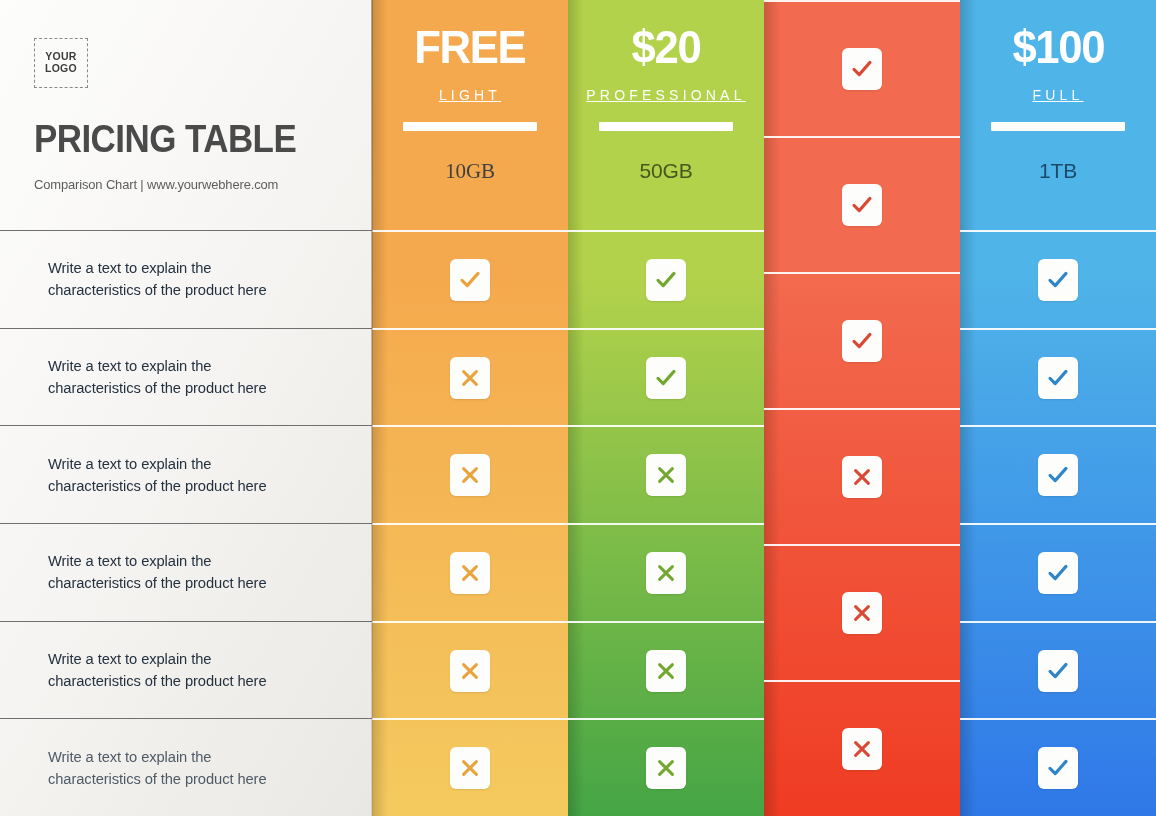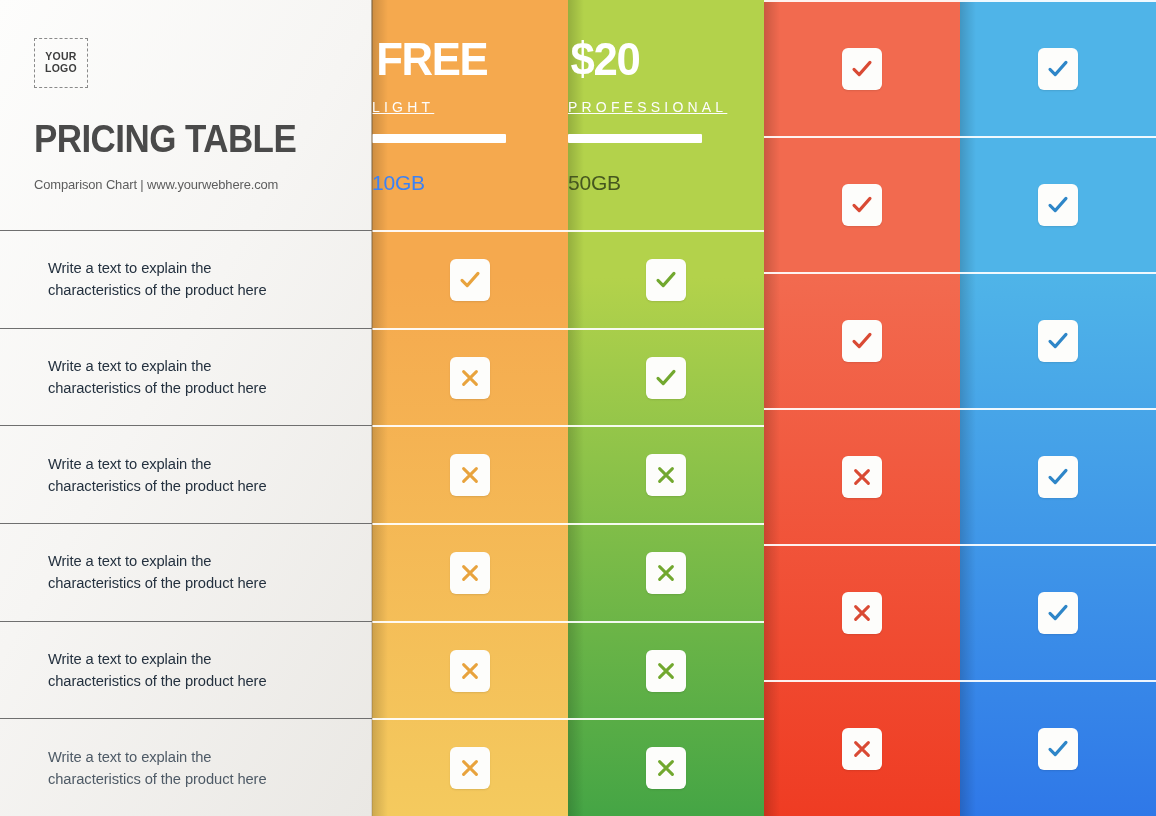--- a/index.html
+++ b/index.html
@@ -101,22 +101,22 @@
   .col-shade {
     position:absolute; top:0; bottom:0; left:0; width:16px;
     background:linear-gradient(to right, rgba(0,0,0,.17), rgba(0,0,0,0));
     z-index:1; pointer-events:none;
   }
   .col-inner { position:relative; z-index:2; display:flex; flex-direction:column; height:100%; }
 
   .col-head {
     height:230px;
     display:flex; flex-direction:column;
-    align-items:flex-start;
-    padding-top:34px;
+    align-items:center;
+    padding-top:22px;
   }
   .price {
     font-size:47px;
     font-weight:bold;
     color:#ffffff;
     letter-spacing:-1.5px;
     line-height:1.08;
     font-family:"Liberation Sans Narrow","Liberation Sans",sans-serif;
     transform:scaleX(0.93);
   }
@@ -212,21 +212,21 @@
 
   <div id="cols">
       <div class="col">
         <div class="col-bg" style="background: linear-gradient(rgb(245, 169, 78) 0%, rgb(245, 169, 78) 34%, rgb(244, 202, 94) 100%);"></div>
         <div class="col-shade"></div>
         <div class="col-inner">
           <div class="col-head">
             <div class="price">FREE</div>
             <div class="plan">LIGHT</div>
             <div class="rule"></div>
-            <div class="storage" style="color: #3b82f6;">10GB</div>
+            <div class="storage" style="color: #404040; font-family: Liberation Serif, serif;">10GB</div>
           </div>
           <div class="cell">
             <div class="mark">
               <svg width="26" height="26" viewBox="0 0 26 26" aria-hidden="true">
                 <path d="M5 13.4 L10.2 18.6 L21 6.4" fill="none" stroke="#e8a33d" stroke-width="3.1" stroke-linecap="round" stroke-linejoin="round"></path>
               </svg>
             </div>
           </div>
           <div class="cell">
             <div class="mark">
@@ -364,20 +364,26 @@
                 <path d="M6.6 6.6 L19.4 19.4 M19.4 6.6 L6.6 19.4" fill="none" stroke="#d94a34" stroke-width="3" stroke-linecap="round"></path>
               </svg>
             </div>
           </div>
         </div>
       </div>
       <div class="col">
         <div class="col-bg" style="background: linear-gradient(rgb(79, 180, 232) 0%, rgb(79, 180, 232) 34%, rgb(47, 120, 232) 100%);"></div>
         <div class="col-shade"></div>
         <div class="col-inner">
+          <div class="col-head">
+            <div class="price">$100</div>
+            <div class="plan">FULL</div>
+            <div class="rule"></div>
+            <div class="storage" style="color: rgb(29, 74, 107);">1TB</div>
+          </div>
           <div class="cell">
             <div class="mark">
               <svg width="26" height="26" viewBox="0 0 26 26" aria-hidden="true">
                 <path d="M5 13.4 L10.2 18.6 L21 6.4" fill="none" stroke="#2e86c8" stroke-width="3.1" stroke-linecap="round" stroke-linejoin="round"></path>
               </svg>
             </div>
           </div>
           <div class="cell">
             <div class="mark">
               <svg width="26" height="26" viewBox="0 0 26 26" aria-hidden="true">

